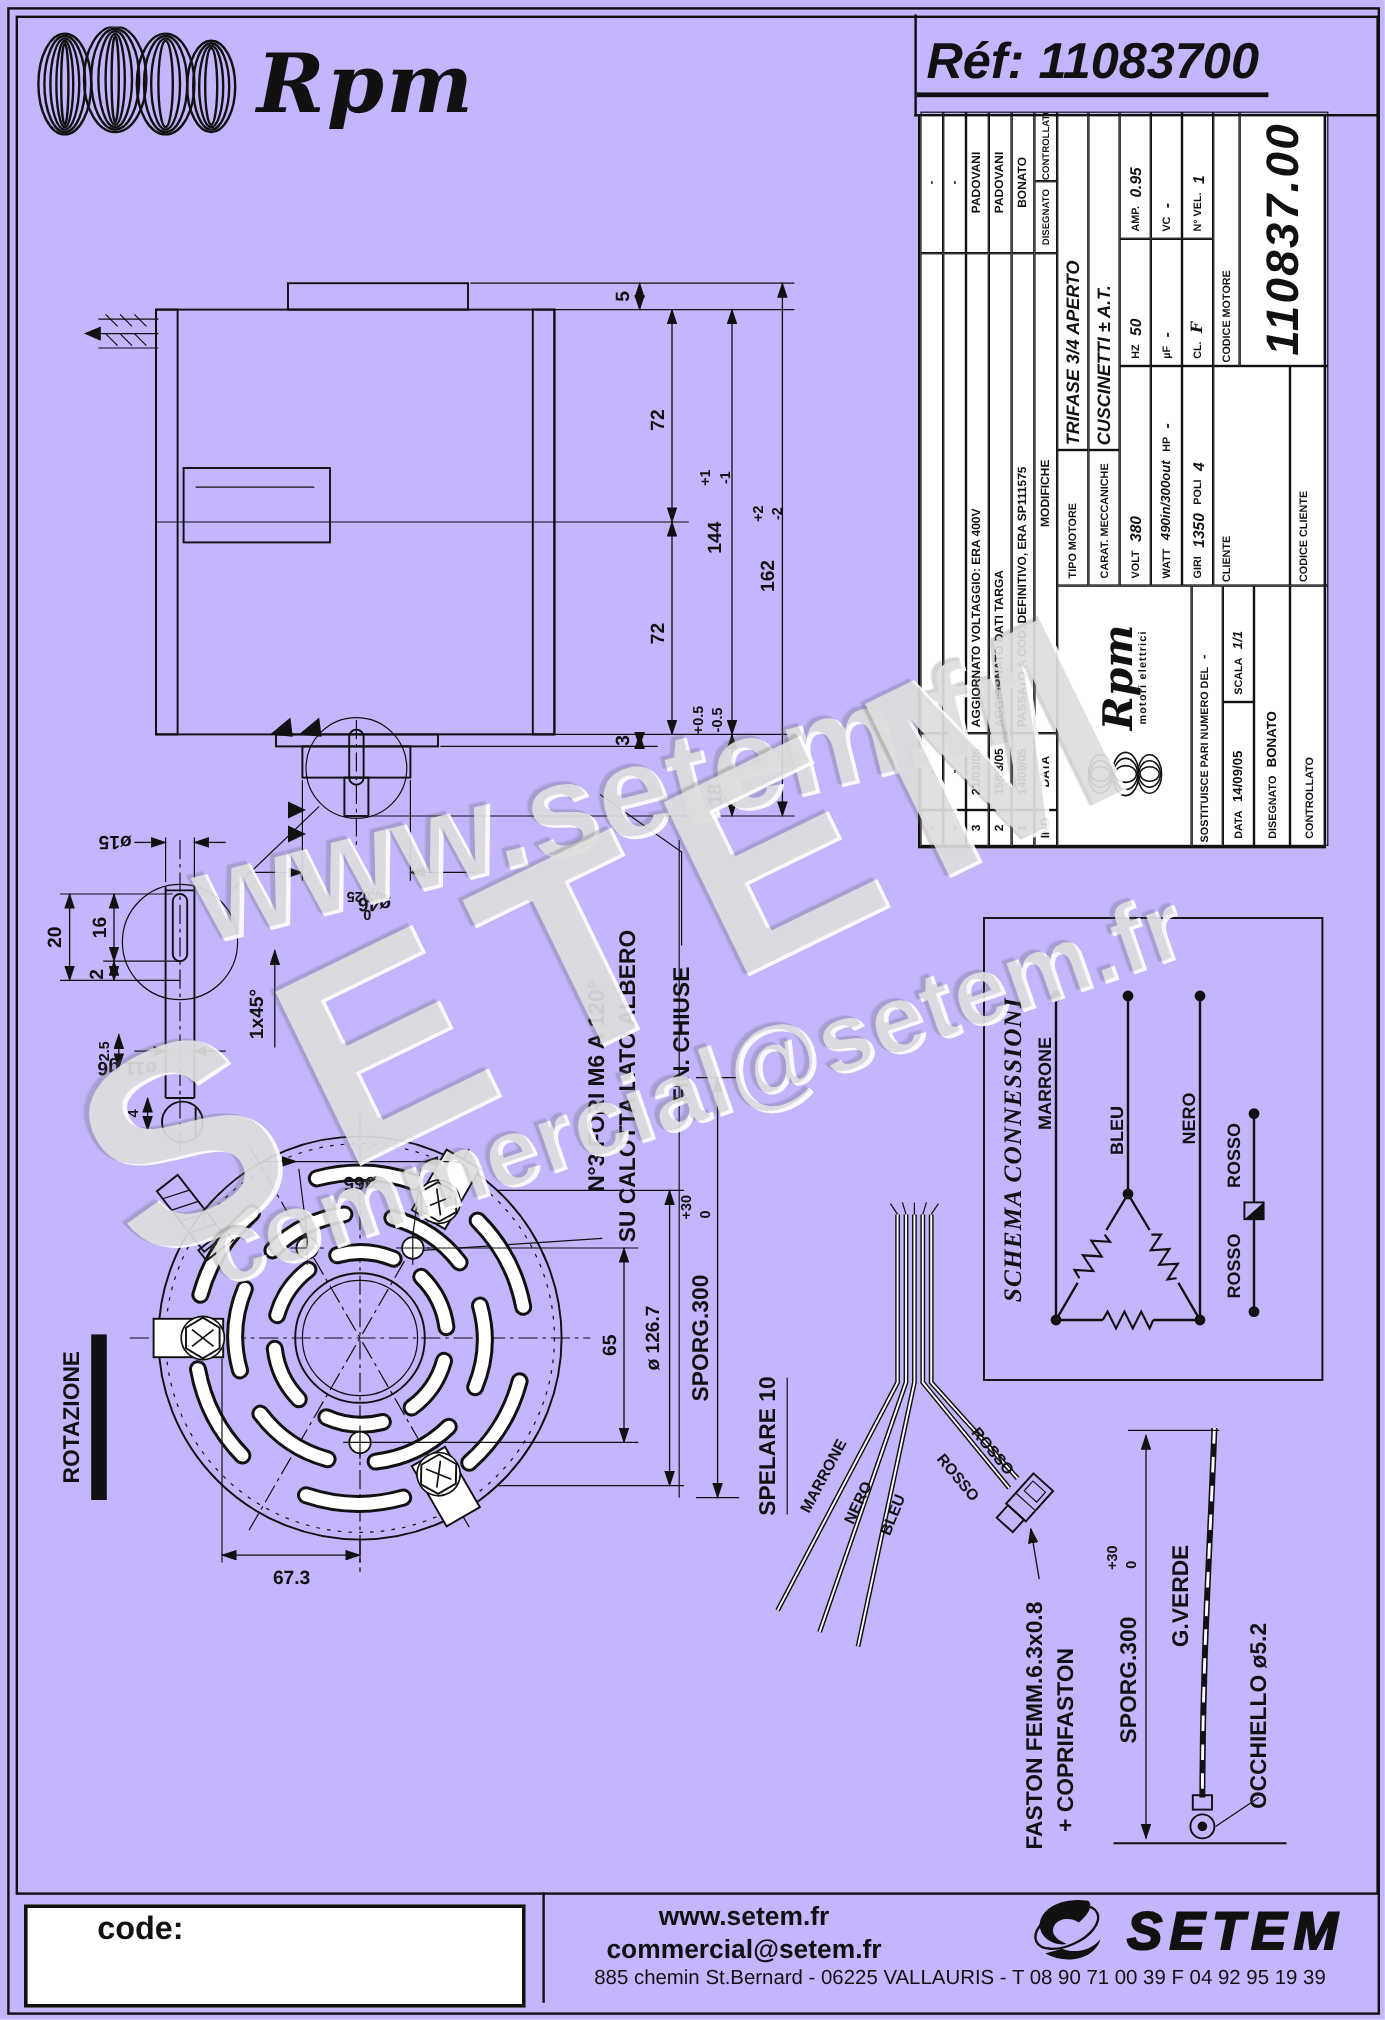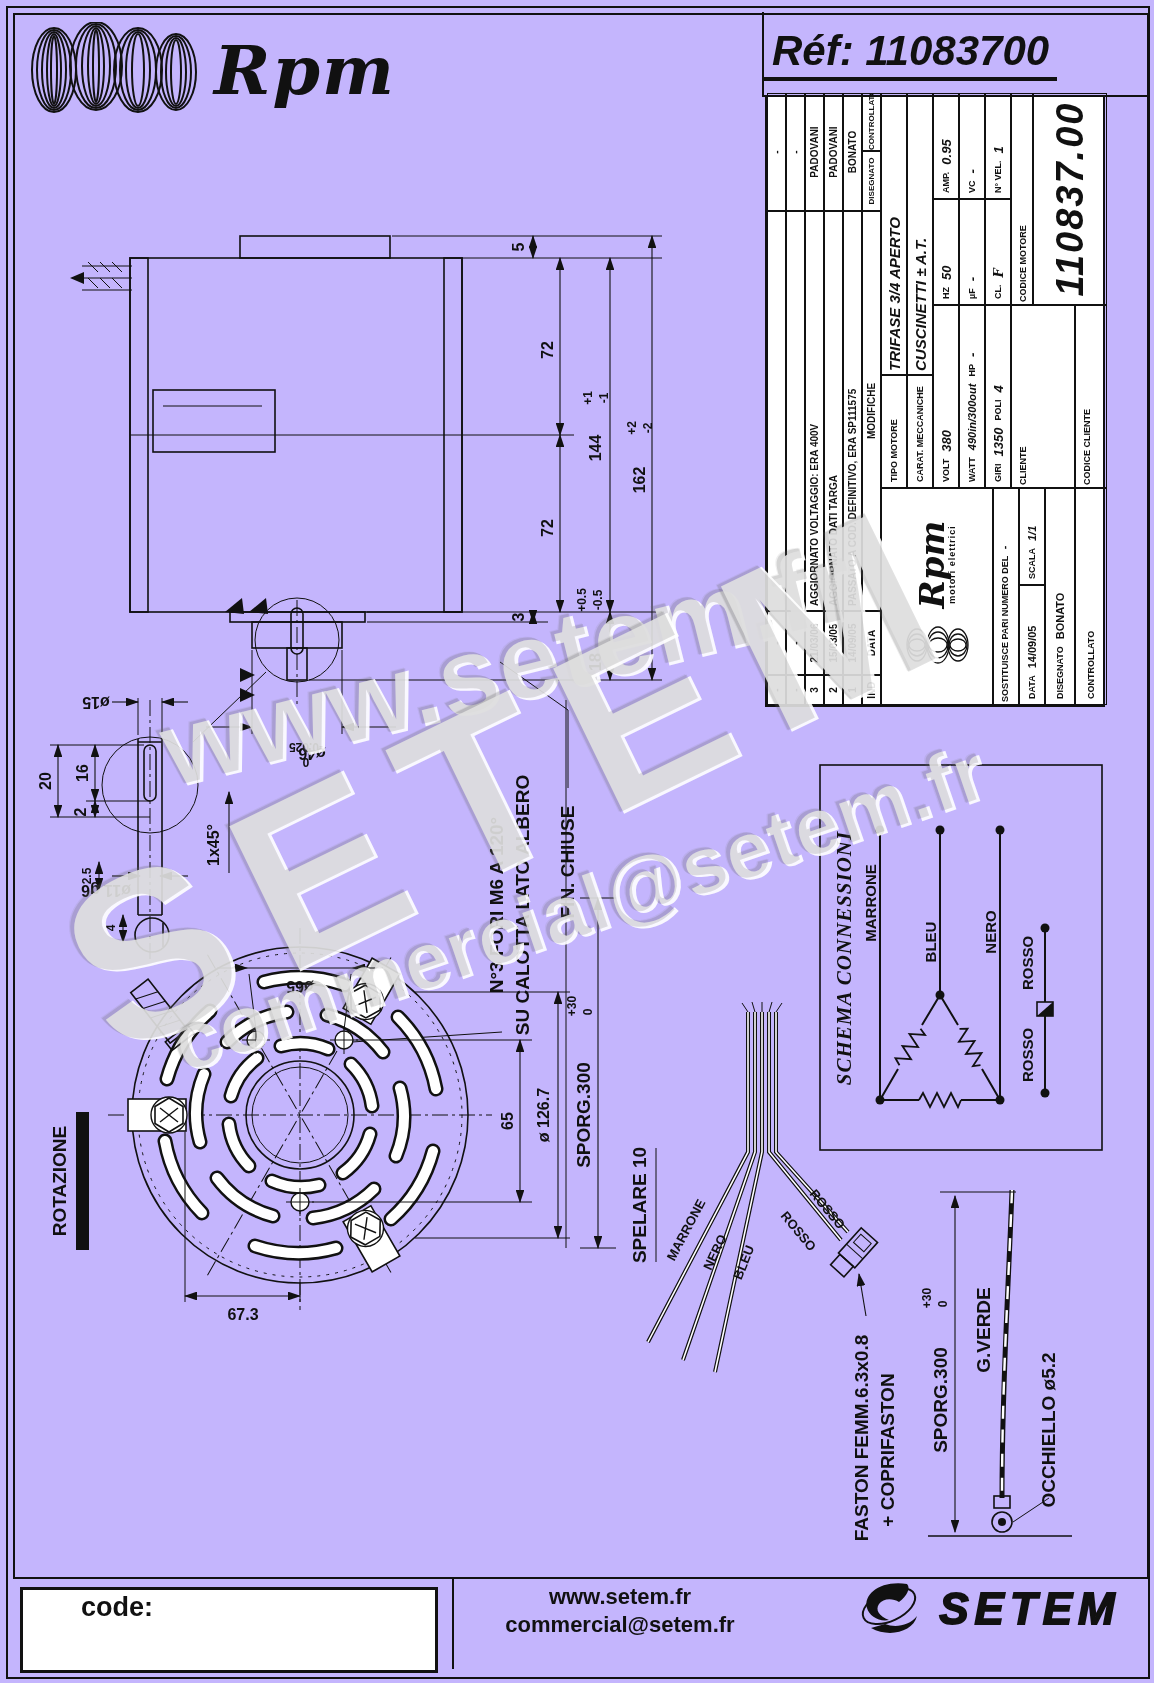--- a/index.html
+++ b/index.html
@@ -524,13 +524,14 @@
   <div class="setem-logo">
     <svg width="290" height="62" viewBox="0 0 290 62">
       <g>
         <ellipse cx="34" cy="28" rx="28" ry="15" fill="none" stroke="#111" stroke-width="2" transform="rotate(-25 34 28)"></ellipse>
         <path d="M52,6 C26,2 8,16 12,30 C14,38 24,44 34,42 C24,38 20,32 24,26 C28,20 38,20 44,24 C52,18 56,10 52,6 Z" fill="#111"></path>
         <path d="M16,50 C34,60 58,54 62,38 C54,48 40,50 30,46 Z" fill="#111"></path>
       </g>
       <text x="175" y="46" font-size="44" font-style="italic" font-weight="bold" letter-spacing="6" fill="#fff" stroke="#111" stroke-width="1.8" font-family="Liberation Sans, sans-serif">SETEM</text>
     </svg>
   </div>
+  <div class="foot-address">885 chemin St.Bernard  -  06225 VALLAURIS  -  T 08 90 71 00 39   F 04 92 95 19 39</div>
 </div>
 
 </body></html>

